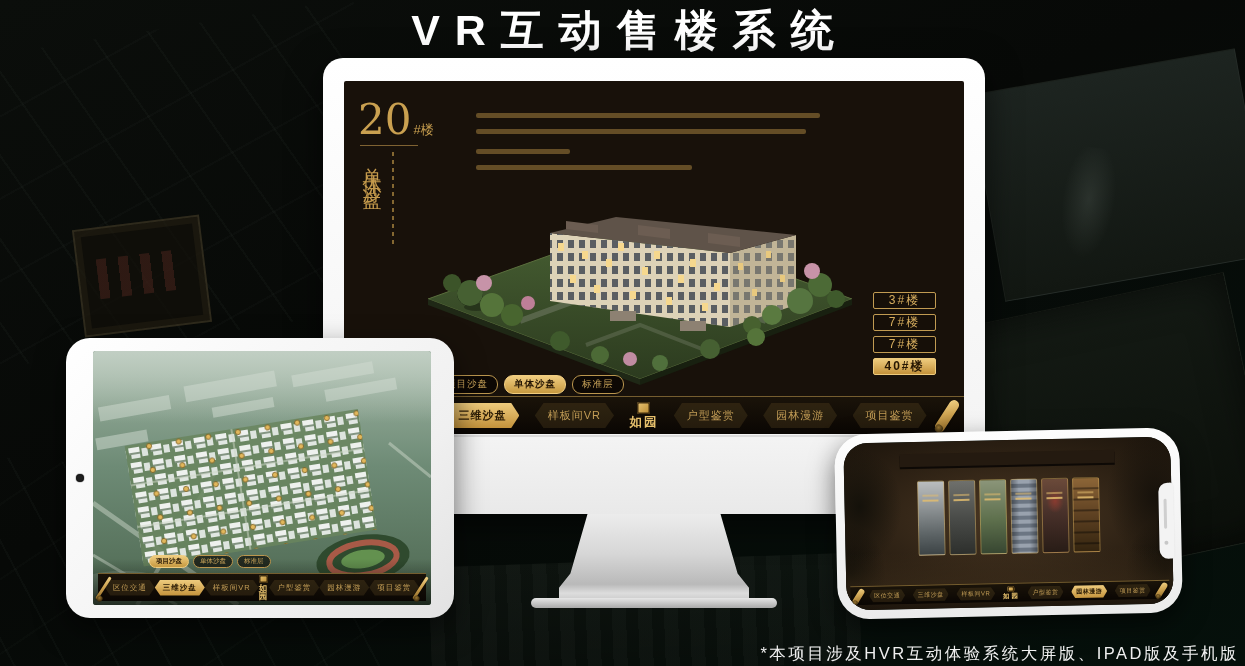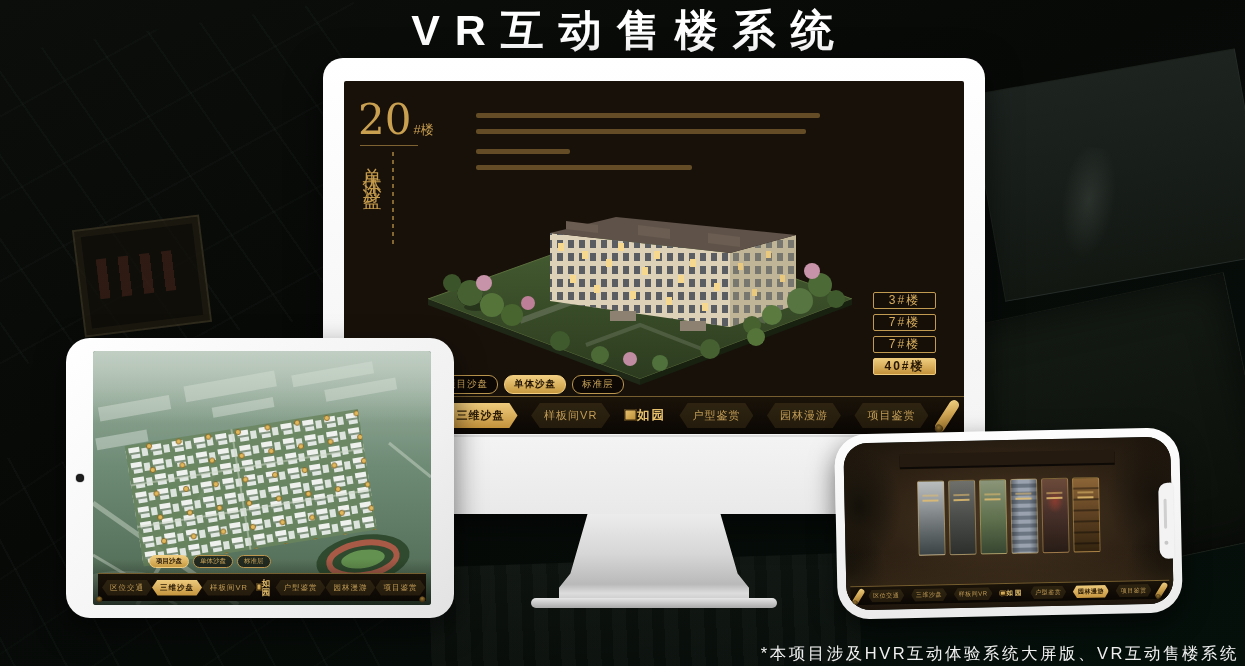--- a/index.html
+++ b/index.html
@@ -43,21 +43,21 @@
   .navbar{display:flex;align-items:center;justify-content:space-between;
     background:linear-gradient(180deg,#1a1309 0%,#0a0603 100%);
     border-top:1px solid rgba(206,165,84,.55);}
   .nav-item{display:inline-flex;align-items:center;justify-content:center;white-space:nowrap;
     color:#c39d56;background:rgba(201,160,80,.13);letter-spacing:1px;
     clip-path:polygon(0 50%,11% 0,89% 0,100% 50%,89% 100%,11% 100%);}
   .nav-item.active{background:linear-gradient(180deg,#eecb7d 0%,#c3923b 100%);color:#2a1b05;font-weight:bold;}
   .nav-lg{font-size:11px;padding:5px 13px;}
   .nav-md{font-size:7.5px;padding:3px 8px;}
   .nav-sm{font-size:6px;padding:2px 5px;letter-spacing:.5px;}
-  .logo{display:flex;align-items:center;line-height:1;}
+  .logo{display:flex;flex-direction:column;align-items:center;line-height:1;}
   .seal{display:inline-block;border-radius:2px;background:linear-gradient(135deg,#ecc777,#b8892f);
     box-shadow:inset 0 0 0 1.5px rgba(40,26,6,.85);}
   .seal-lg{width:13px;height:12px;margin-bottom:2px;}
   .seal-md{width:9px;height:8px;margin-bottom:1px;}
   .seal-sm{width:7px;height:6px;margin-bottom:1px;}
   .logo-text{font-family:"DejaVu Serif",serif;font-weight:bold;color:#e6c06c;letter-spacing:2px;}
   .lt-lg{font-size:12.5px;} .lt-md{font-size:8.5px;} .lt-sm{font-size:6.5px;}
   .scroll{display:inline-block;border-radius:5px;position:relative;
     background:linear-gradient(135deg,#f3d488 0%,#cfa452 45%,#8a6423 100%);
     box-shadow:0 1px 2px rgba(0,0,0,.6);}
@@ -445,14 +445,14 @@
           <span class="scroll scroll-sm"></span>
         </nav>
       </div>
       <div class="notch">
         <span class="notch-speaker"></span>
         <span class="notch-camera"></span>
       </div>
     </div>
   </section>
 
-  <p class="abs footnote">*本项目涉及HVR互动体验系统大屏版、VR互动售楼系统</p>
+  <p class="abs footnote">*本项目涉及HVR互动体验系统大屏版、IPAD版及手机版</p>
 </div>
 
 </body></html>

